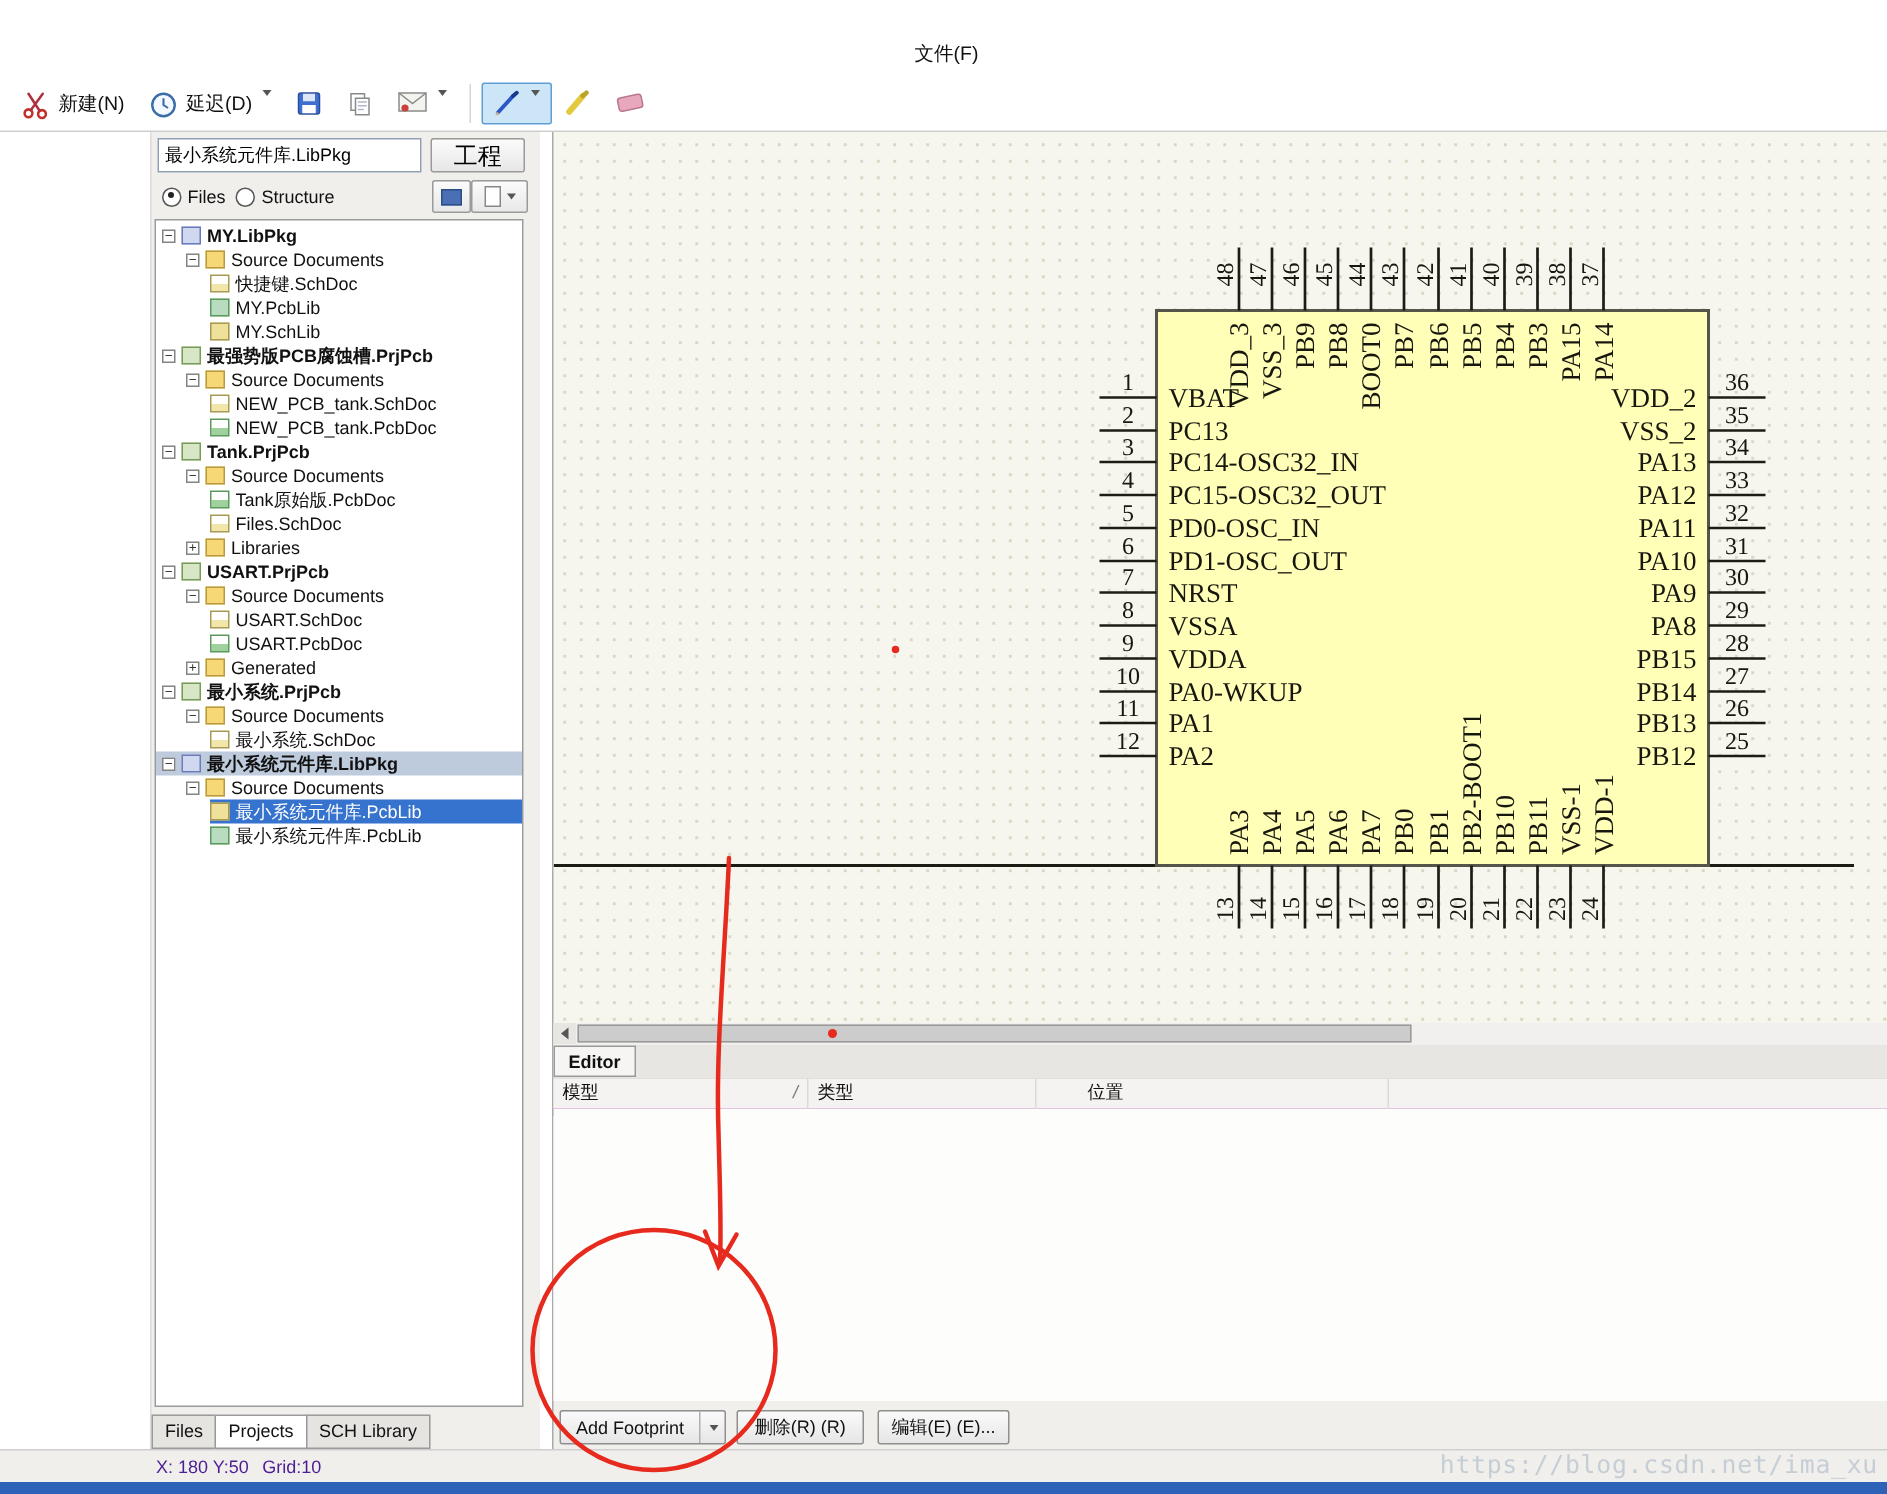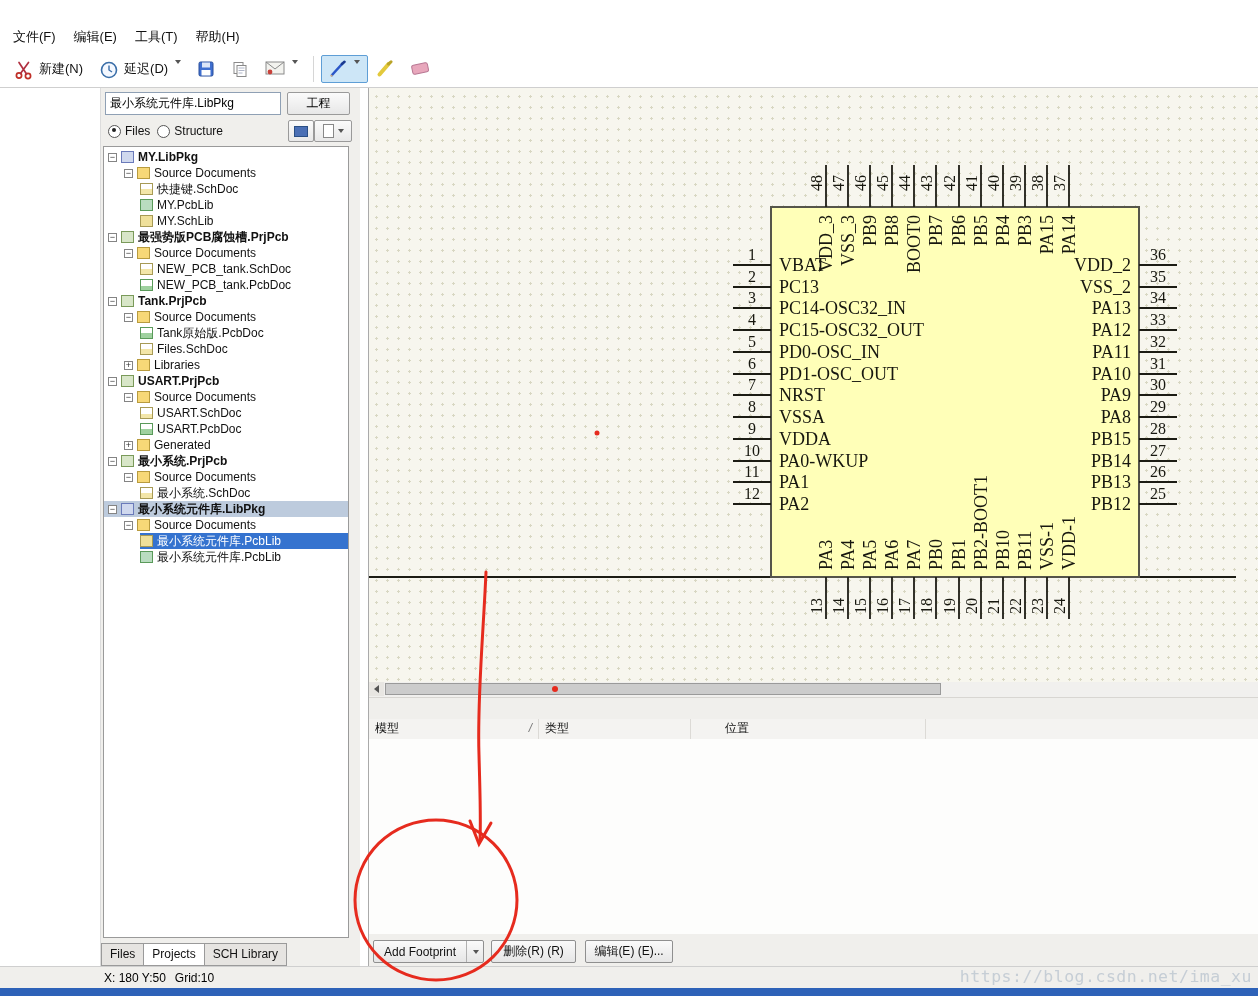--- a/index.html
+++ b/index.html
@@ -9,21 +9,21 @@
   
   .titlebar{position:absolute;left:0;top:0;width:1258px;height:24px;background:#fff;
             display:flex;align-items:center;padding-left:6px;box-sizing:border-box;}
   .apptitle{font-size:12.5px;margin-left:5px;}
   .winbtns{position:absolute;right:2px;top:0;height:24px;display:flex;}
   .winbtn{width:34px;height:24px;display:flex;align-items:center;justify-content:center;cursor:default;}
   .glyph-min{width:10px;height:1.6px;background:#222;}
   .glyph-max{width:9px;height:9px;border:1.3px solid #222;box-sizing:border-box;}
 
   .menubar{position:absolute;left:0;top:24px;width:1258px;height:26px;background:#fff;
-           display:flex;align-items:center;padding-left:4px;box-sizing:border-box;}
+           display:flex;align-items:center;padding-left:4px;box-sizing:border-box;flex-direction:column;}
   .menu-item{font-size:13px;padding:3px 9px;}
 
   .toolbar{position:absolute;left:0;top:50px;width:1258px;height:38px;background:#fff;
            border-bottom:1px solid #cfcfcf;display:flex;align-items:center;
            padding-left:6px;box-sizing:border-box;}
   .tbtn{display:flex;align-items:flex-start;gap:5px;padding:4px 7px;border:1px solid transparent;
         border-radius:2px;font-size:13px;height:28px;box-sizing:border-box;}
   .tbtn.selected{background:#cde6f7;border-color:#5e9ed6;}
   .vsep{width:1px;height:26px;background:#d6d6d6;margin:0 7px;}
   .caret{width:0;height:0;border-left:3.5px solid transparent;border-right:3.5px solid transparent;
@@ -31,21 +31,21 @@
 
   
   .capture{position:absolute;left:0;top:88px;width:1258px;height:908px;background:#fff;}
 
   
   .projects-panel{position:absolute;left:100px;top:0;width:260px;height:878px;
                   background:#f0efec;border-left:1px solid #dcdcdc;box-sizing:border-box;}
   .proj-select{position:absolute;left:4px;top:4px;width:176px;height:23px;box-sizing:border-box;
                border:1px solid #8fa0b4;font-size:12px;padding:0 4px;background:#fff;
                font-family:"Liberation Sans",sans-serif;}
-  .proj-btn{position:absolute;left:186px;top:4px;width:63px;height:23px;font-size:12px;
+  .proj-btn{position:absolute;left:186px;top:4px;width:63px;height:23px;font-size:16px;
             border:1px solid #9a9a9a;background:linear-gradient(#fbfbfb,#e7e7e7);border-radius:2px;
             font-family:Liberation Mono, monospace;}
   .radio-row{position:absolute;left:0;top:32px;width:260px;height:22px;display:flex;align-items:center;}
   .radio{width:11px;height:11px;border:1px solid #555;border-radius:50%;background:#fff;
          display:inline-block;position:relative;margin-left:7px;flex:none;}
   .radio.checked::after{content:'';position:absolute;left:2.5px;top:2.5px;width:4px;height:4px;
          border-radius:50%;background:#222;}
   .radio-label{font-size:12px;margin-left:4px;}
   .mini-btn{height:20px;border:1px solid #9a9a9a;background:linear-gradient(#fbfbfb,#e8e8e8);
             display:inline-flex;align-items:center;justify-content:center;border-radius:2px;}
@@ -116,21 +116,21 @@
   .dbtn-main{padding:0 10px;}
   .dbtn-arrow{width:16px;height:100%;border-left:1px solid #b0b0b0;display:flex;
               align-items:center;justify-content:center;}
   .dbtn.remove{width:85px;margin-left:7px;}
   .dbtn.edit{width:88px;margin-left:9px;}
 
   
   .statusbar{position:absolute;left:0;top:878px;width:1258px;height:22px;background:#f0efec;
              border-top:1px solid #cfcfcf;display:flex;align-items:center;
              padding-left:104px;box-sizing:border-box;gap:9px;}
-  .status-text{font-size:12px;color:#000000;}
+  .status-text{font-size:12px;color:#4c1d95;}
   .bluebar{position:absolute;left:0;top:900px;width:1258px;height:8px;background:#2e62b8;}
   .watermark{position:absolute;right:6px;top:879px;font-family:"DejaVu Sans Mono",monospace;
              font-size:16.5px;color:rgba(195,203,212,0.95);letter-spacing:0.5px;z-index:40;}
 
   
   .ink{position:absolute;left:0;top:0;z-index:60;pointer-events:none;}
   .ink path,.ink ellipse{fill:none;stroke:#e62b1e;stroke-width:3;stroke-linecap:round;}
   .ink .fill{fill:#e62b1e;stroke:none;}
 </style>
 </head>
@@ -597,20 +597,23 @@
         </svg>
     </div>
 
     <div class="dock">
       <div class="hscroll">
         <span class="scroll-arrow">
           <span class="tri-left"></span>
         </span>
         <span class="scroll-thumb"></span>
       </div>
+      <div class="tabstrip">
+        <span class="editor-tab">Editor</span>
+      </div>
       <div class="table-header" id="tableHeader">
           <span class="th" style="width: 170px;">
             <span>模型</span>
             <span class="sort">/</span>
           </span>
           <span class="th" style="width: 152px;">
             <span>类型</span>
           </span>
           <span class="th" style="width: 207px; margin-left: 28px;">
             <span>位置</span>

